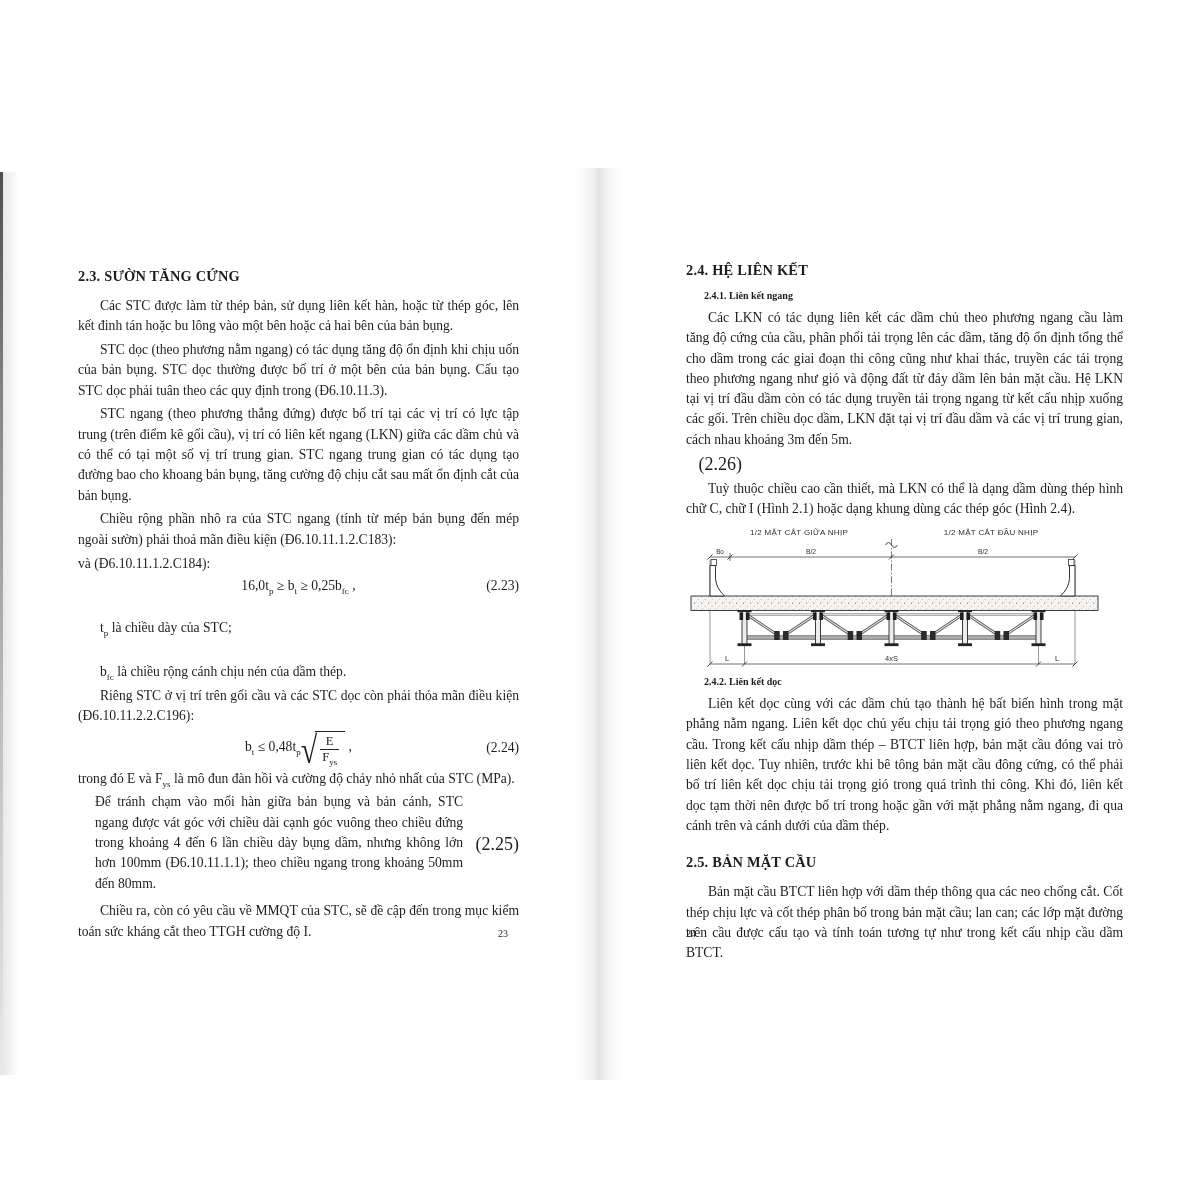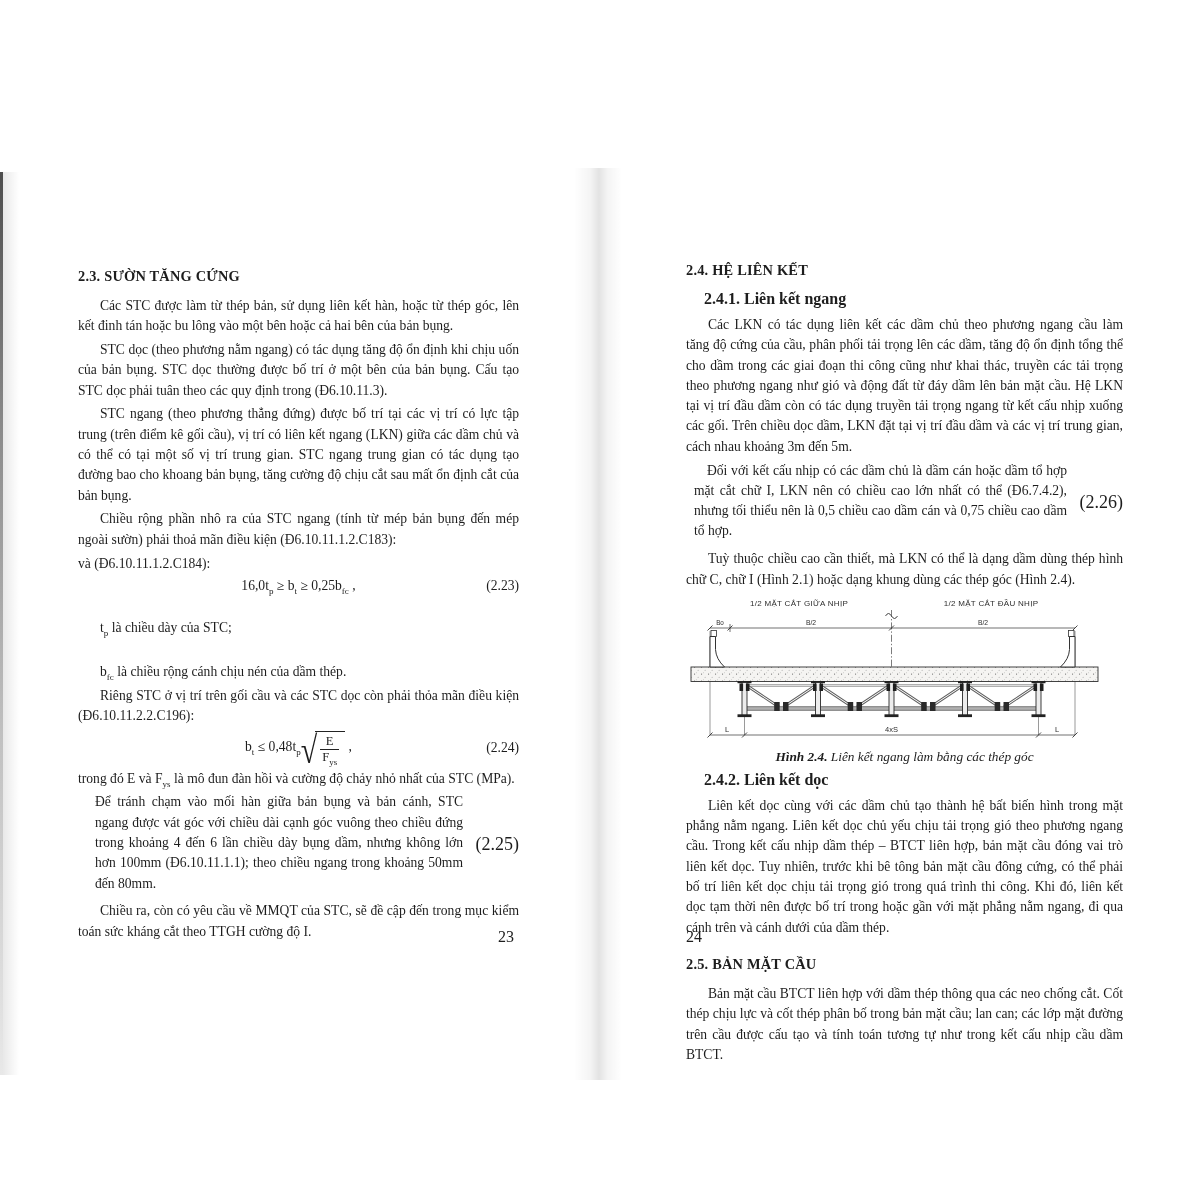--- a/index.html
+++ b/index.html
@@ -14,21 +14,21 @@
   #left-edge-fade{position:absolute;left:3px;top:172px;width:16px;height:903px;
     background:linear-gradient(90deg,rgba(0,0,0,0.09),rgba(0,0,0,0));}
   #spine-shadow{position:absolute;left:574px;top:168px;width:48px;height:912px;
     background:linear-gradient(90deg,rgba(0,0,0,0) 0%,rgba(0,0,0,0.045) 34%,rgba(0,0,0,0.11) 52%,rgba(0,0,0,0.045) 70%,rgba(0,0,0,0) 100%);}
 
   .page-col{position:absolute;}
   #left-col{left:78px;top:268px;width:441px;}
   #right-col{left:686px;top:262px;width:437px;}
 
   .h-sec{font-size:14.4px;font-weight:bold;margin:0 0 11px 0;letter-spacing:0.2px;}
-  .h-sub{font-size:16px;font-weight:bold;margin:0 0 7px 18px;}
+  .h-sub{font-size:10px;font-weight:bold;margin:0 0 7px 18px;}
   p.body{margin:0 0 3.5px 0;font-size:13.6px;line-height:20.3px;text-align:justify;text-indent:22px;}
   p.noindent{text-indent:0;}
   p.def{text-indent:0;margin-left:22px;margin-top:24px;}
   sub{font-size:9px;line-height:0;}
 
   .eqrow{position:relative;text-align:center;font-size:13.6px;margin:4px 0;}
   .eqrow .eqnum{position:absolute;right:0;top:50%;transform:translateY(-50%);}
   .frac{display:inline-flex;flex-direction:column;align-items:center;
     vertical-align:middle;font-size:12.6px;line-height:1.12;margin:0 2px;}
   .frac .fden{border-top:1px solid #222;padding:0 2px;}
@@ -40,21 +40,21 @@
   .pararow p{flex:1;}
   .pararow .eqnum2{width:56px;text-align:right;font-size:18px;}
   #p7{margin-left:17px;}
   #p2r{margin-left:8px;text-indent:13px;}
 
   .fig-wrap{margin:5px 0 0 0;}
   .caption{text-align:center;font-size:13.3px;margin:2px 0 6px 0;}
   .caption .cb{font-weight:bold;font-style:italic;}
   .caption .ci{font-style:italic;}
 
-  .pagenum{position:absolute;font-size:16px;}
+  .pagenum{position:absolute;font-size:10px;}
   #pn-left{left:498px;top:928px;}
   #pn-right{left:686px;top:928px;}
 
   svg text{font-family:"Liberation Sans","DejaVu Sans",sans-serif;fill:#2d2d2d;}
 </style>
 </head>
 <body>
 
 <div id="left-edge-line"></div>
 <div id="left-edge-fade"></div>
@@ -102,21 +102,20 @@
   <p class="body">Chiều ra, còn có yêu cầu về MMQT của STC, sẽ đề cập đến trong mục kiểm toán sức kháng cắt theo TTGH cường độ I.</p>
 </div>
 
 <div class="page-col" id="right-col">
   <div class="h-sec">2.4. HỆ LIÊN KẾT</div>
   <div class="h-sub">2.4.1. Liên kết ngang</div>
 
   <p class="body">Các LKN có tác dụng liên kết các dầm chủ theo phương ngang cầu làm tăng độ cứng của cầu, phân phối tải trọng lên các dầm, tăng độ ổn định tổng thể cho dầm trong các giai đoạn thi công cũng như khai thác, truyền các tải trọng theo phương ngang như gió và động đất từ đáy dầm lên bản mặt cầu. Hệ LKN tại vị trí đầu dầm còn có tác dụng truyền tải trọng ngang từ kết cấu nhịp xuống các gối. Trên chiều dọc dầm, LKN đặt tại vị trí đầu dầm và các vị trí trung gian, cách nhau khoảng 3m đến 5m.</p>
 
   <div class="pararow">
-    <p class="body" id="p2r">Đối với kết cấu nhịp có các dầm chủ là dầm cán hoặc dầm tổ hợp mặt cắt chữ I, LKN nên có chiều cao lớn nhất có thể (Đ6.7.4.2), nhưng tối thiểu nên là 0,5 chiều cao dầm cán và 0,75 chiều cao dầm tổ hợp.</p>
     <span class="eqnum2">(2.26)</span>
   </div>
 
   <p class="body">Tuỳ thuộc chiều cao cần thiết, mà LKN có thể là dạng dầm dùng thép hình chữ C, chữ I (Hình 2.1) hoặc dạng khung dùng các thép góc (Hình 2.4).</p>
 
   <div class="fig-wrap">
     <svg width="420" height="148" viewBox="0 0 420 148">
       <defs>
         <pattern id="stip" width="7" height="7" patternUnits="userSpaceOnUse">
           <rect width="7" height="7" fill="#f5f4f2"></rect>
@@ -258,21 +257,20 @@
         <line x1="56" y1="142.5" x2="61" y2="137.5" stroke-width="0.9"></line>
         <line x1="350" y1="142.5" x2="355" y2="137.5" stroke-width="0.9"></line>
         <line x1="386.5" y1="142.5" x2="391.5" y2="137.5" stroke-width="0.9"></line>
       </g>
       <text x="41" y="137" font-size="7.5" text-anchor="middle">L</text>
       <text x="205.5" y="137" font-size="7.5" text-anchor="middle">4xS</text>
       <text x="371" y="137" font-size="7.5" text-anchor="middle">L</text>
     </svg>
   </div>
 
-  <div class="caption"><span class="cb">Hình 2.4.</span><span class="ci"> Liên kết ngang làm bằng các thép góc</span></div>
 
   <div class="h-sub">2.4.2. Liên kết dọc</div>
   <p class="body">Liên kết dọc cùng với các dầm chủ tạo thành hệ bất biến hình trong mặt phẳng nằm ngang. Liên kết dọc chủ yếu chịu tải trọng gió theo phương ngang cầu. Trong kết cấu nhịp dầm thép – BTCT liên hợp, bản mặt cầu đóng vai trò liên kết dọc. Tuy nhiên, trước khi bê tông bản mặt cầu đông cứng, có thể phải bố trí liên kết dọc chịu tải trọng gió trong quá trình thi công. Khi đó, liên kết dọc tạm thời nên được bố trí trong hoặc gần với mặt phẳng nằm ngang, đi qua cánh trên và cánh dưới của dầm thép.</p>
 
   <div class="h-sec" style="margin-top:18px;">2.5. BẢN MẶT CẦU</div>
   <p class="body">Bản mặt cầu BTCT liên hợp với dầm thép thông qua các neo chống cắt. Cốt thép chịu lực và cốt thép phân bố trong bản mặt cầu; lan can; các lớp mặt đường trên cầu được cấu tạo và tính toán tương tự như trong kết cấu nhịp cầu dầm BTCT.</p>
 </div>
 
 <div class="pagenum" id="pn-left">23</div>
 <div class="pagenum" id="pn-right">24</div>

